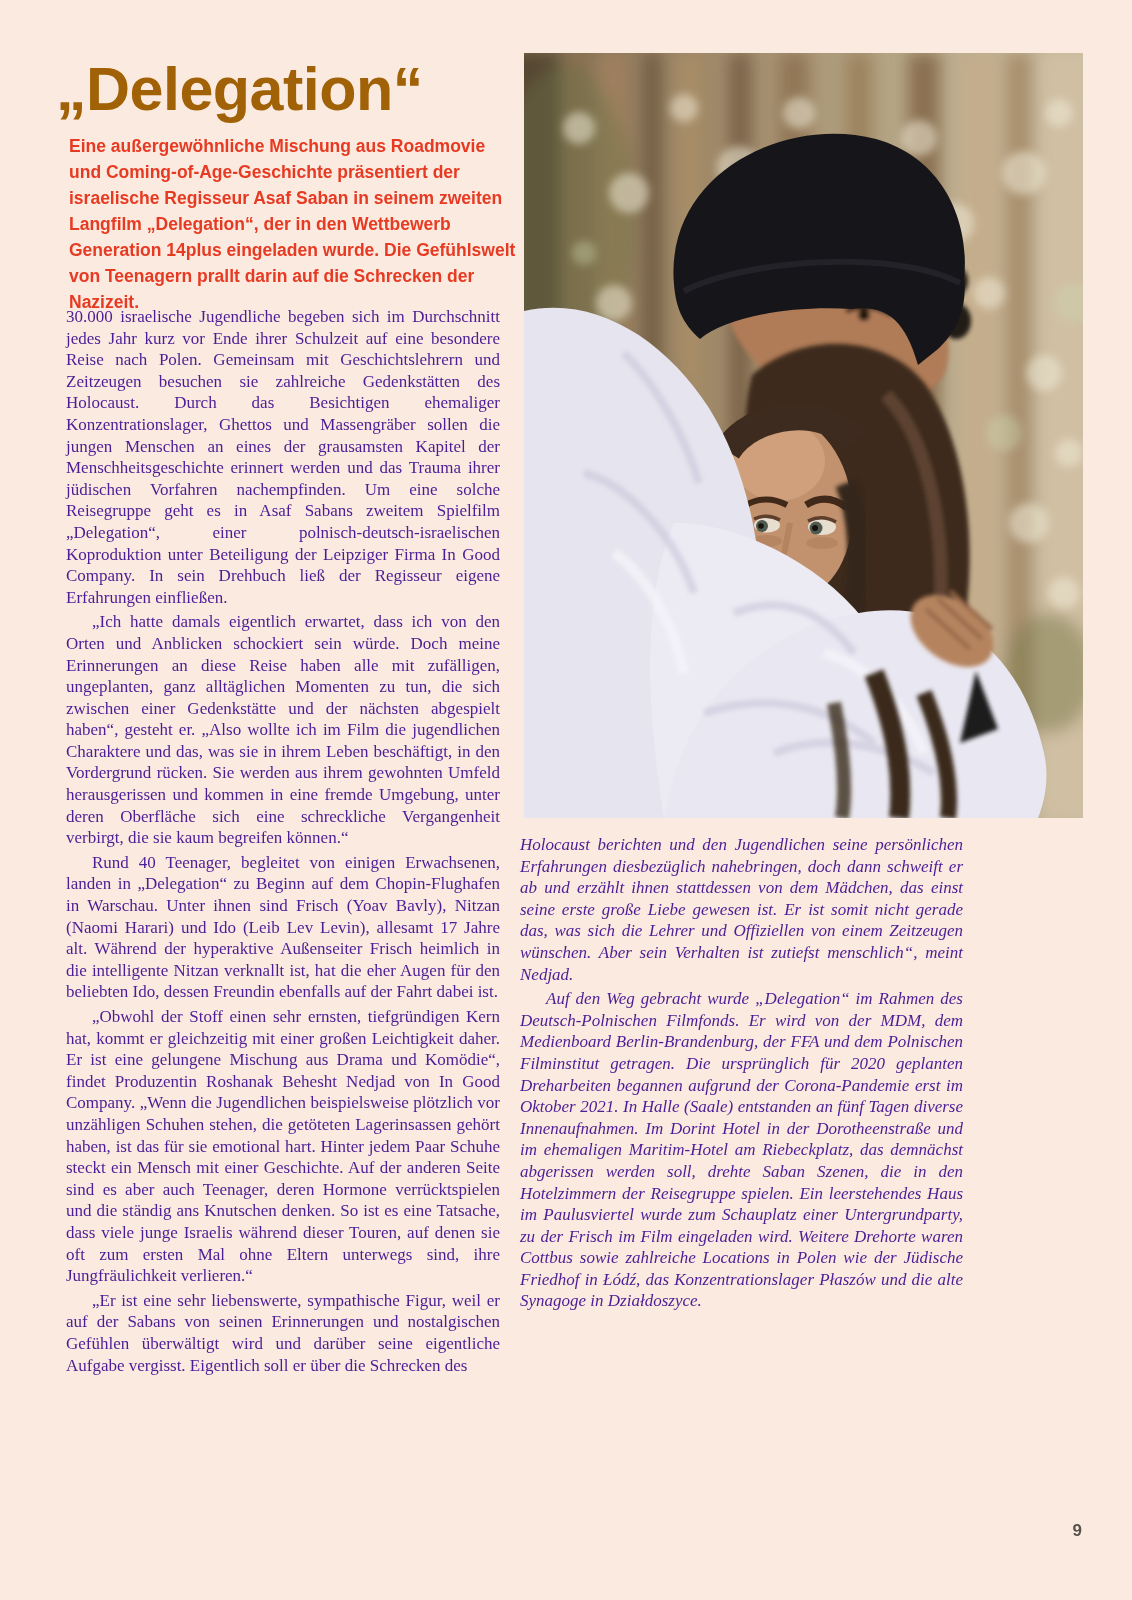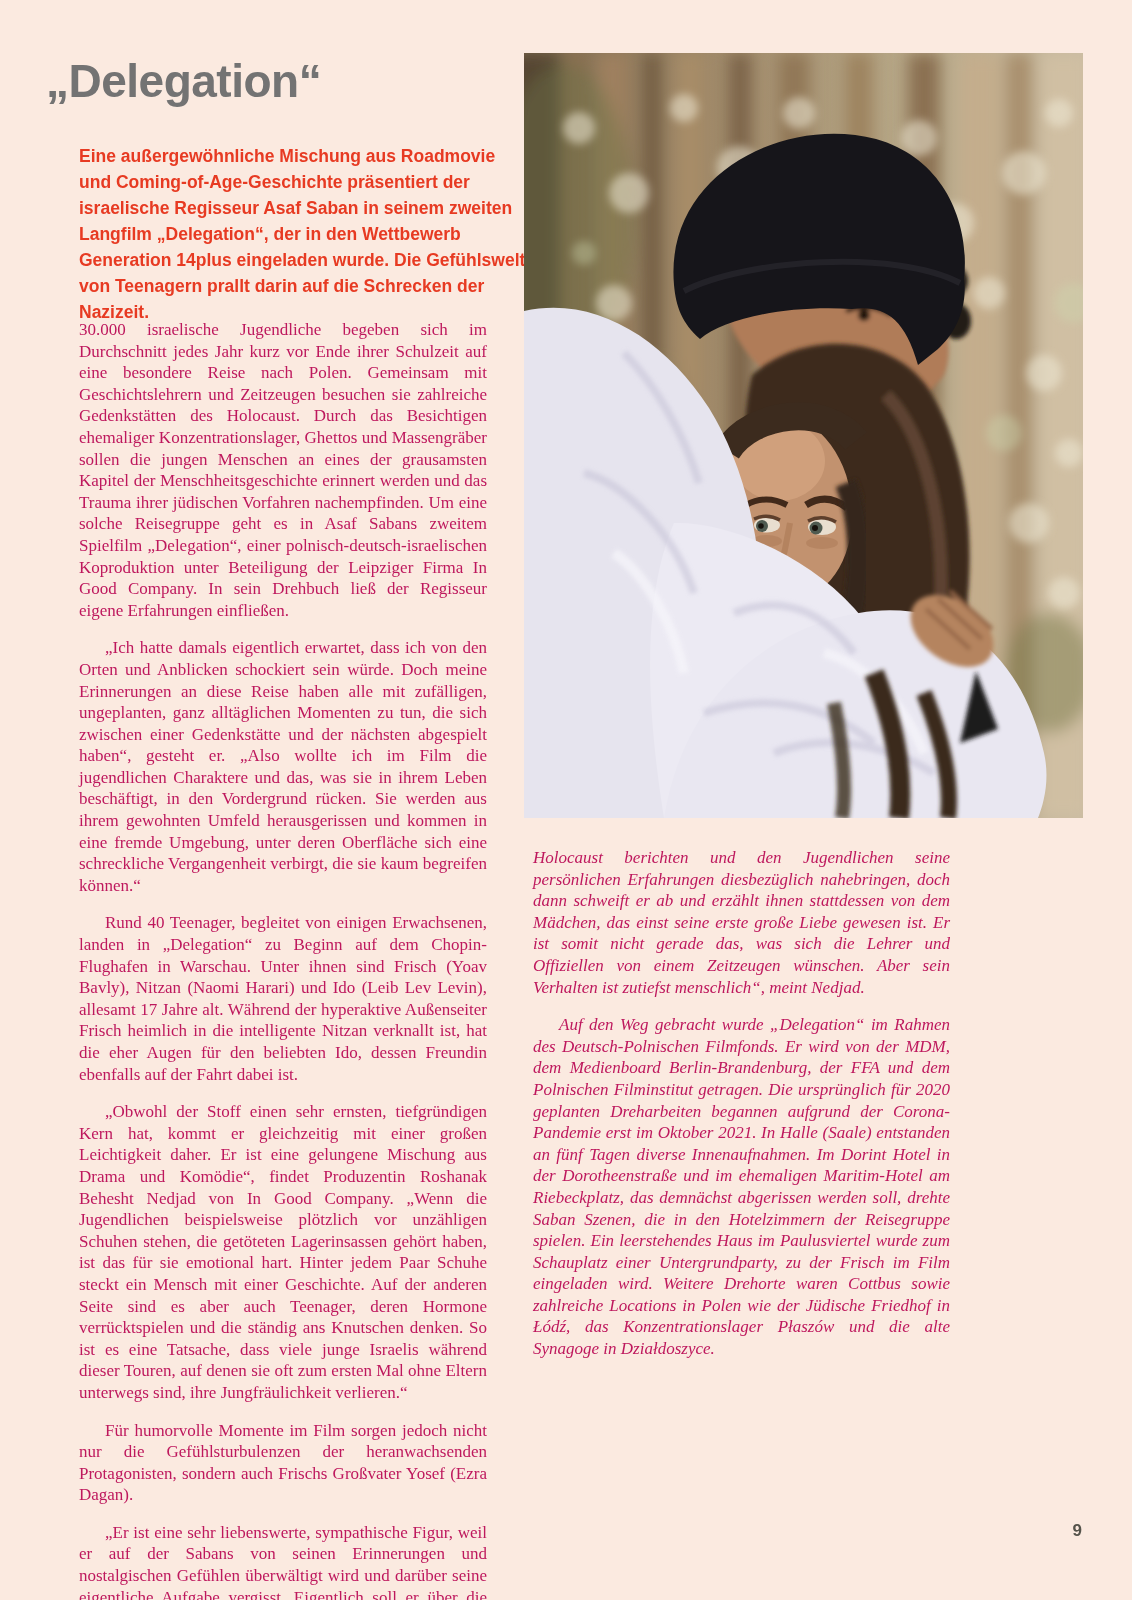--- a/index.html
+++ b/index.html
@@ -4,42 +4,42 @@
 <style>
   html,body{margin:0;padding:0;background:#fbeae0;}
   .page{
     position:relative;
     width:1132px;height:1600px;
     background:#fbeae0;
     overflow:hidden;
     font-family:"Liberation Serif", serif;
   }
   .title{
-    position:absolute;left:46px;top:56px;width:460px;
+    position:absolute;left:56px;top:56px;width:460px;
     font-family:"Liberation Sans", sans-serif;
-    font-weight:bold;font-size:46px;line-height:1.1;
-    color:#737373;letter-spacing:-0.5px;margin:0;
+    font-weight:bold;font-size:61px;line-height:1.1;
+    color:#a16207;letter-spacing:-0.5px;margin:0;
   }
   .lead{
     position:absolute;left:63px;top:127px;width:448px;
     font-family:"Liberation Sans", sans-serif;
     font-weight:bold;font-size:17.5px;line-height:26px;
-    color:#e73a22;margin:16px;
+    color:#e73a22;margin:6px;
   }
   .col-left{
     position:absolute;left:63px;top:303px;width:440px;
   }
   .col-right{
     position:absolute;left:517px;top:831px;width:449px;font-style:italic;
   }
   .body-text p{
-    margin:16px;
+    margin:3px;
     font-size:17px;line-height:21.6px;
     text-align:justify;
-    color:#be185d;
+    color:#4c1d95;
     hyphens:auto;-webkit-hyphens:auto;
   }
   .body-text p.indent{text-indent:26px;}
   .photo{
     position:absolute;left:524px;top:53px;width:559px;height:765px;
     display:block;
   }
   .page-number{
     position:absolute;right:50px;top:1521px;
     font-family:"Liberation Sans", sans-serif;
@@ -187,21 +187,20 @@
       <path d="M400,640 C420,690 428,730 424,765" stroke-width="16"></path>
       <path d="M310,650 C320,700 322,740 318,765" stroke-width="14" opacity="0.8"></path>
     </g>
   </svg>
 
   <div class="col-left body-text">
     <p>30.000 israelische Jugendliche begeben sich im Durchschnitt jedes Jahr kurz vor Ende ihrer Schulzeit auf eine besondere Reise nach Polen. Gemeinsam mit Geschichtslehrern und Zeitzeugen besuchen sie zahlreiche Gedenkstätten des Holocaust. Durch das Besichtigen ehemaliger Konzentrationslager, Ghettos und Massengräber sollen die jungen Menschen an eines der grausamsten Kapitel der Menschheitsgeschichte erinnert werden und das Trauma ihrer jüdischen Vorfahren nachempfinden. Um eine solche Reisegruppe geht es in Asaf Sabans zweitem Spielfilm „Delegation“, einer polnisch-deutsch-israelischen Koproduktion unter Beteiligung der Leipziger Firma In Good Company. In sein Drehbuch ließ der Regisseur eigene Erfahrungen einfließen.</p>
     <p class="indent">„Ich hatte damals eigentlich erwartet, dass ich von den Orten und Anblicken schockiert sein würde. Doch meine Erinnerungen an diese Reise haben alle mit zufälligen, ungeplanten, ganz alltäglichen Momenten zu tun, die sich zwischen einer Gedenkstätte und der nächsten abgespielt haben“, gesteht er. „Also wollte ich im Film die jugendlichen Charaktere und das, was sie in ihrem Leben beschäftigt, in den Vordergrund rücken. Sie werden aus ihrem gewohnten Umfeld herausgerissen und kommen in eine fremde Umgebung, unter deren Oberfläche sich eine schreckliche Vergangenheit verbirgt, die sie kaum begreifen können.“</p>
     <p class="indent">Rund 40 Teenager, begleitet von einigen Erwachsenen, landen in „Delegation“ zu Beginn auf dem Chopin-Flughafen in Warschau. Unter ihnen sind Frisch (Yoav Bavly), Nitzan (Naomi Harari) und Ido (Leib Lev Levin), allesamt 17 Jahre alt. Während der hyperaktive Außenseiter Frisch heimlich in die intelligente Nitzan verknallt ist, hat die eher Augen für den beliebten Ido, dessen Freundin ebenfalls auf der Fahrt dabei ist.</p>
     <p class="indent">„Obwohl der Stoff einen sehr ernsten, tiefgründigen Kern hat, kommt er gleichzeitig mit einer großen Leichtigkeit daher. Er ist eine gelungene Mischung aus Drama und Komödie“, findet Produzentin Roshanak Behesht Nedjad von In Good Company. „Wenn die Jugendlichen beispielsweise plötzlich vor unzähligen Schuhen stehen, die getöteten Lagerinsassen gehört haben, ist das für sie emotional hart. Hinter jedem Paar Schuhe steckt ein Mensch mit einer Geschichte. Auf der anderen Seite sind es aber auch Teenager, deren Hormone verrücktspielen und die ständig ans Knutschen denken. So ist es eine Tatsache, dass viele junge Israelis während dieser Touren, auf denen sie oft zum ersten Mal ohne Eltern unterwegs sind, ihre Jungfräulichkeit verlieren.“</p>
-    <p class="indent">Für humorvolle Momente im Film sorgen jedoch nicht nur die Gefühlsturbulenzen der heranwachsenden Protagonisten, sondern auch Frischs Großvater Yosef (Ezra Dagan).</p>
     <p class="indent">„Er ist eine sehr liebenswerte, sympathische Figur, weil er auf der Sabans von seinen Erinnerungen und nostalgischen Gefühlen überwältigt wird und darüber seine eigentliche Aufgabe vergisst. Eigentlich soll er über die Schrecken des</p>
   </div>
 
   <div class="col-right body-text">
     <p>Holocaust berichten und den Jugendlichen seine persönlichen Erfahrungen diesbezüglich nahebringen, doch dann schweift er ab und erzählt ihnen stattdessen von dem Mädchen, das einst seine erste große Liebe gewesen ist. Er ist somit nicht gerade das, was sich die Lehrer und Offiziellen von einem Zeitzeugen wünschen. Aber sein Verhalten ist zutiefst menschlich“, meint Nedjad.</p>
     <p class="indent">Auf den Weg gebracht wurde „Delegation“ im Rahmen des Deutsch-Polnischen Filmfonds. Er wird von der MDM, dem Medienboard Berlin-Brandenburg, der FFA und dem Polnischen Filminstitut getragen. Die ursprünglich für 2020 geplanten Dreharbeiten begannen aufgrund der Corona-Pandemie erst im Oktober 2021. In Halle (Saale) entstanden an fünf Tagen diverse Innenaufnahmen. Im Dorint Hotel in der Dorotheenstraße und im ehemaligen Maritim-Hotel am Riebeckplatz, das demnächst abgerissen werden soll, drehte Saban Szenen, die in den Hotelzimmern der Reisegruppe spielen. Ein leerstehendes Haus im Paulusviertel wurde zum Schauplatz einer Untergrundparty, zu der Frisch im Film eingeladen wird. Weitere Drehorte waren Cottbus sowie zahlreiche Locations in Polen wie der Jüdische Friedhof in Łódź, das Konzentrationslager Płaszów und die alte Synagoge in Działdoszyce.</p>
   </div>
 
   <div class="page-number">9</div>
 

